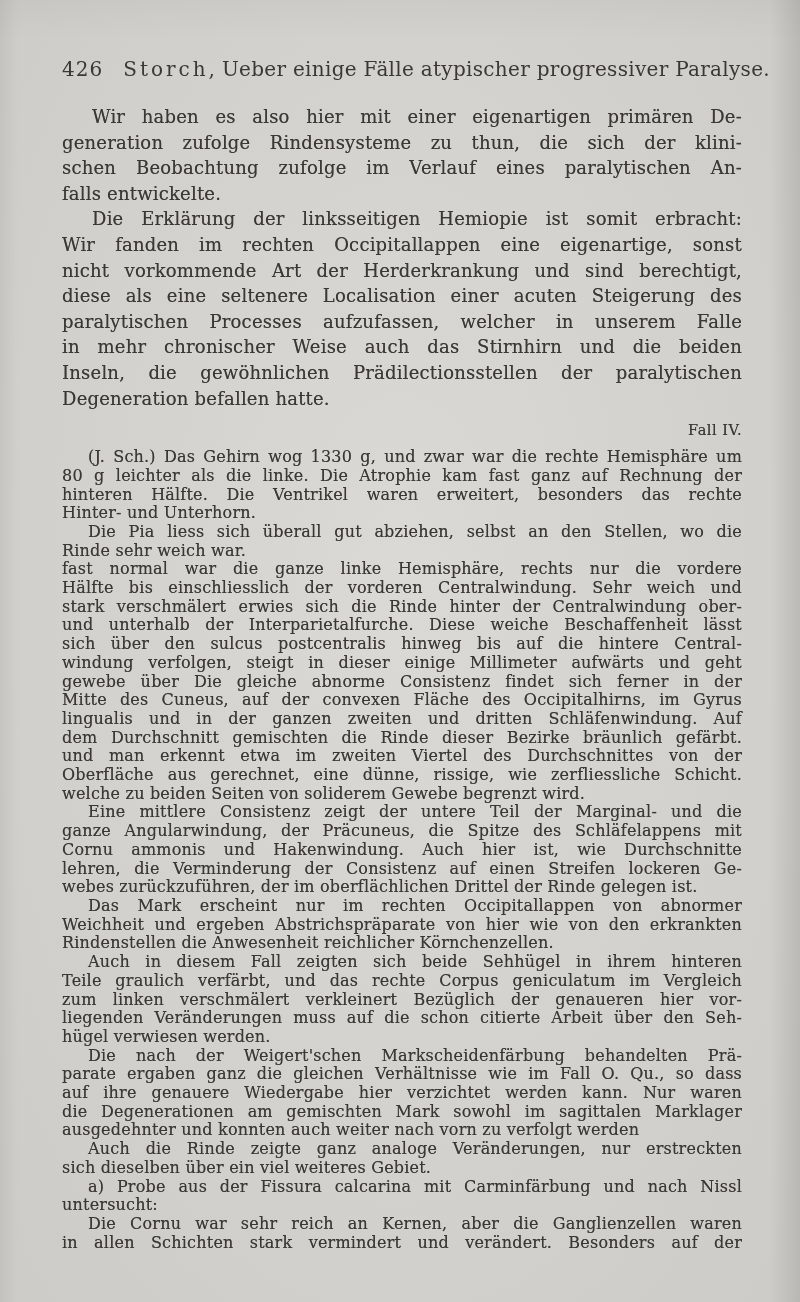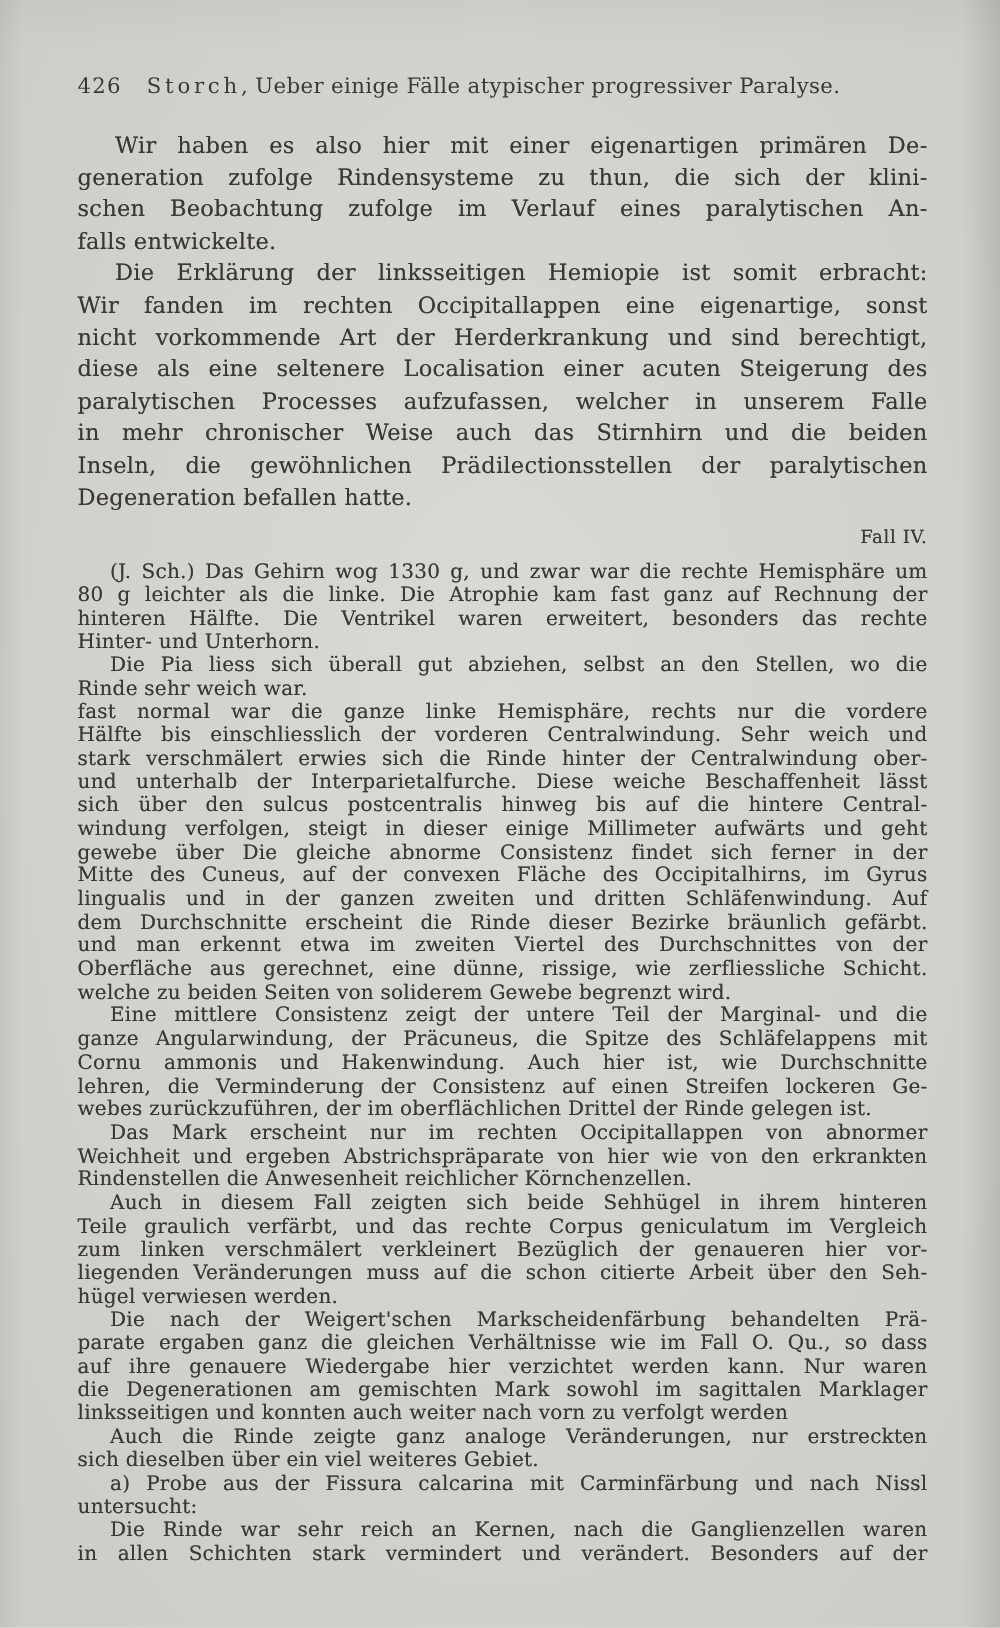--- a/index.html
+++ b/index.html
@@ -17,21 +17,21 @@
     background:
       linear-gradient(to right, rgba(0,0,0,0.05) 0px, rgba(0,0,0,0.0) 18px),
       linear-gradient(to left, rgba(0,0,0,0.10) 0px, rgba(0,0,0,0.0) 30px),
       linear-gradient(to bottom, rgba(0,0,0,0.03) 0px, rgba(0,0,0,0.0) 40px),
       radial-gradient(ellipse at 50% 45%, rgba(255,255,255,0.10), rgba(0,0,0,0.045) 95%);
     color: var(--ink, #3a3834);
     padding: 58px 58px 0 62px;
     box-sizing: border-box;
   }
   .header {
-    font-size: 17px;
+    font-size: 20px;
     line-height: 22px;
     white-space: nowrap;
     letter-spacing: 0.3px;
   }
   .page-number { margin-right: 20px; letter-spacing: 1px; }
   .author { letter-spacing: 3px; }
   .content { margin-top: 24px; }
   .para { margin: 0; }
   .line {
     text-align: justify;
@@ -99,21 +99,21 @@
       <div class="para small">
         <div class="line">fast normal war die ganze linke Hemisphäre, rechts nur die vordere</div>
         <div class="line">Hälfte bis einschliesslich der vorderen Centralwindung.  Sehr weich und</div>
         <div class="line">stark verschmälert erwies sich die Rinde hinter der Centralwindung ober-</div>
         <div class="line">und unterhalb der Interparietalfurche.  Diese weiche Beschaffenheit lässt</div>
         <div class="line">sich über den sulcus postcentralis hinweg bis auf die hintere Central-</div>
         <div class="line">windung verfolgen, steigt in dieser einige Millimeter aufwärts und geht</div>
         <div class="line">gewebe über  Die gleiche abnorme Consistenz findet sich ferner in der</div>
         <div class="line">Mitte des Cuneus, auf der convexen Fläche des Occipitalhirns, im Gyrus</div>
         <div class="line">lingualis und in der ganzen zweiten und dritten Schläfenwindung.  Auf</div>
-        <div class="line">dem Durchschnitte erscheint die Rinde dieser Bezirke bräunlich gefärbt.</div>
+        <div class="line">dem Durchschnitt gemischten die Rinde dieser Bezirke bräunlich gefärbt.</div>
         <div class="line">und man erkennt etwa im zweiten Viertel des Durchschnittes von der</div>
         <div class="line">Oberfläche aus gerechnet, eine dünne, rissige, wie zerfliessliche Schicht.</div>
         <div class="line lastline">welche zu beiden Seiten von soliderem Gewebe begrenzt wird.</div>
       </div>
       <div class="para small">
         <div class="line indent">Eine mittlere Consistenz zeigt der untere Teil der Marginal- und die</div>
         <div class="line">ganze Angularwindung, der Präcuneus, die Spitze des Schläfelappens mit</div>
         <div class="line">Cornu ammonis und Hakenwindung.  Auch hier ist, wie Durchschnitte</div>
         <div class="line">lehren, die Verminderung der Consistenz auf einen Streifen lockeren Ge-</div>
         <div class="line lastline">webes zurückzuführen, der im oberflächlichen Drittel der Rinde gelegen ist.</div>
@@ -128,28 +128,28 @@
         <div class="line">Teile graulich verfärbt, und das rechte Corpus geniculatum im Vergleich</div>
         <div class="line">zum linken verschmälert verkleinert  Bezüglich der genaueren hier vor-</div>
         <div class="line">liegenden Veränderungen muss auf die schon citierte Arbeit über den Seh-</div>
         <div class="line lastline">hügel verwiesen werden.</div>
       </div>
       <div class="para small">
         <div class="line indent">Die nach der Weigert'schen Markscheidenfärbung behandelten Prä-</div>
         <div class="line">parate ergaben ganz die gleichen Verhältnisse wie im Fall O. Qu., so dass</div>
         <div class="line">auf ihre genauere Wiedergabe hier verzichtet werden kann.  Nur waren</div>
         <div class="line">die Degenerationen am gemischten Mark sowohl im sagittalen Marklager</div>
-        <div class="line lastline">linksseitigen und konnten auch weiter nach vorn zu verfolgt werden</div>
+        <div class="line lastline">ausgedehnter und konnten auch weiter nach vorn zu verfolgt werden</div>
       </div>
       <div class="para small">
         <div class="line indent">Auch die Rinde zeigte ganz analoge Veränderungen, nur erstreckten</div>
         <div class="line lastline">sich dieselben über ein viel weiteres Gebiet.</div>
       </div>
       <div class="para small">
         <div class="line indent">a) Probe aus der Fissura calcarina mit Carminfärbung und nach Nissl</div>
         <div class="line lastline">untersucht:</div>
       </div>
       <div class="para small">
-        <div class="line indent">Die Rinde war sehr reich an Kernen, nach die Ganglienzellen waren</div>
+        <div class="line indent">Die Cornu war sehr reich an Kernen, aber die Ganglienzellen waren</div>
         <div class="line">in allen Schichten stark vermindert und verändert.  Besonders auf der</div>
       </div>
     </div>
 </div>
 
 </body></html>

